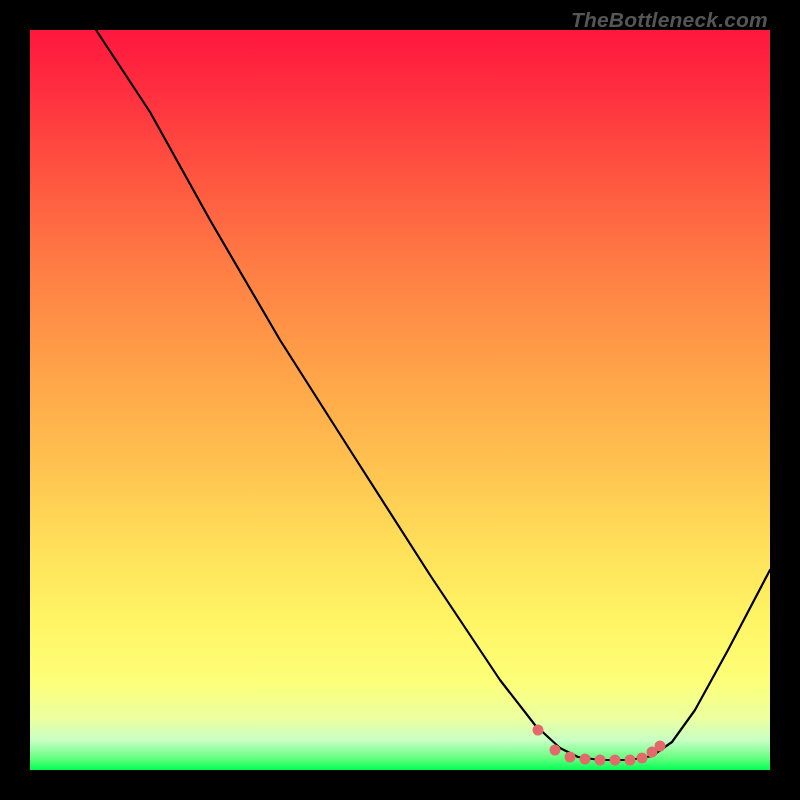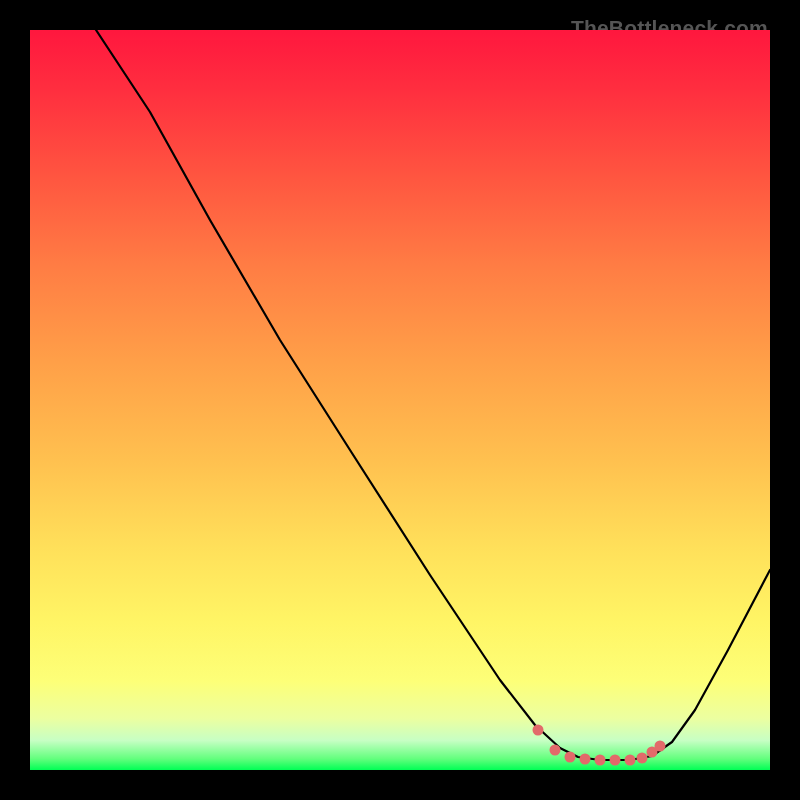--- a/index.html
+++ b/index.html
@@ -48,26 +48,27 @@
     );
   }
   .curve-svg {
     position: absolute;
     inset: 0;
     width: 100%;
     height: 100%;
   }
   .attribution {
     position: absolute;
-    top: 16px;
+    top: 8px;
     right: 32px;
     color: #555;
     font-size: 21px;
     font-weight: 600;
     letter-spacing: 0.2px;
+    font-style: italic;
   }
 </style>
 </head>
 <body>
 
 <div class="frame">
 
   <div class="attribution">TheBottleneck.com</div>
 
   <div class="plot-area">

